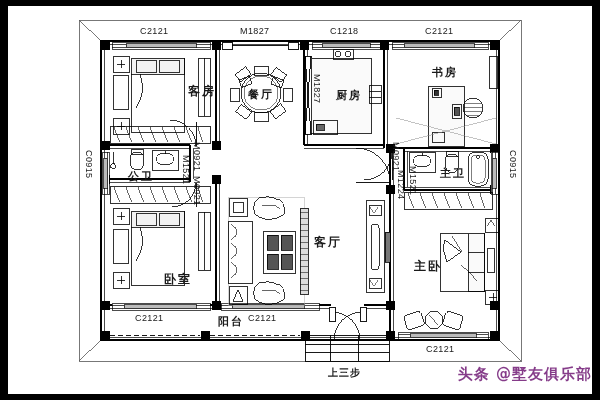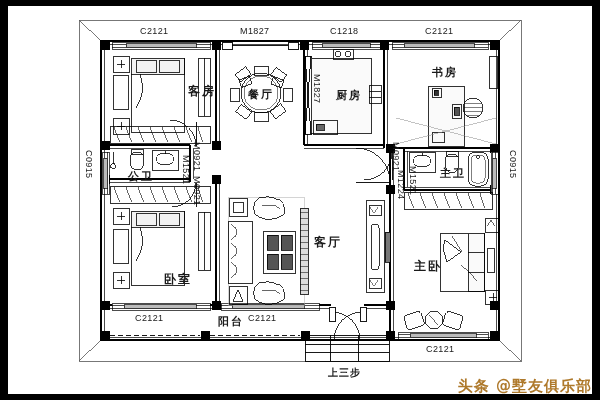--- a/index.html
+++ b/index.html
@@ -5,21 +5,21 @@
   html,body{margin:0;padding:0;background:#000;}
   body{width:600px;height:400px;overflow:hidden;font-family:"Liberation Sans","DejaVu Sans",sans-serif;}
   #plan{position:relative;width:600px;height:400px;background:#ffffff;}
   .frame-band{position:absolute;background:#000;}
   .stage{position:absolute;left:0;top:0;width:600px;height:400px;}
   svg{position:absolute;left:0;top:0;}
   .lbl{position:absolute;color:#1a1a1a;font-size:9px;letter-spacing:.4px;white-space:nowrap;}
   .lbl.cn{font-family:"DejaVu Sans","Liberation Sans",sans-serif;font-size:11px;font-weight:700;letter-spacing:2px;}
   .lbl.cn.big{font-size:12px;}
   .vert{writing-mode:vertical-rl;text-orientation:mixed;}
-  .wm{position:absolute;right:8px;bottom:4px;color:#a16207;font-size:15px;font-weight:700;
+  .wm{position:absolute;right:8px;bottom:16px;color:#701a75;font-size:15px;font-weight:700;
       font-family:"DejaVu Sans","Liberation Sans",sans-serif;letter-spacing:1px;opacity:.85;}
 </style>
 </head>
 <body>
 
 <div id="plan">
 
   <div class="frame-band" style="left:0;top:0;width:600px;height:6px;"></div>
   <div class="frame-band" style="left:0;bottom:0;width:600px;height:6px;"></div>
   <div class="frame-band" style="left:0;top:0;width:8px;height:400px;"></div>

